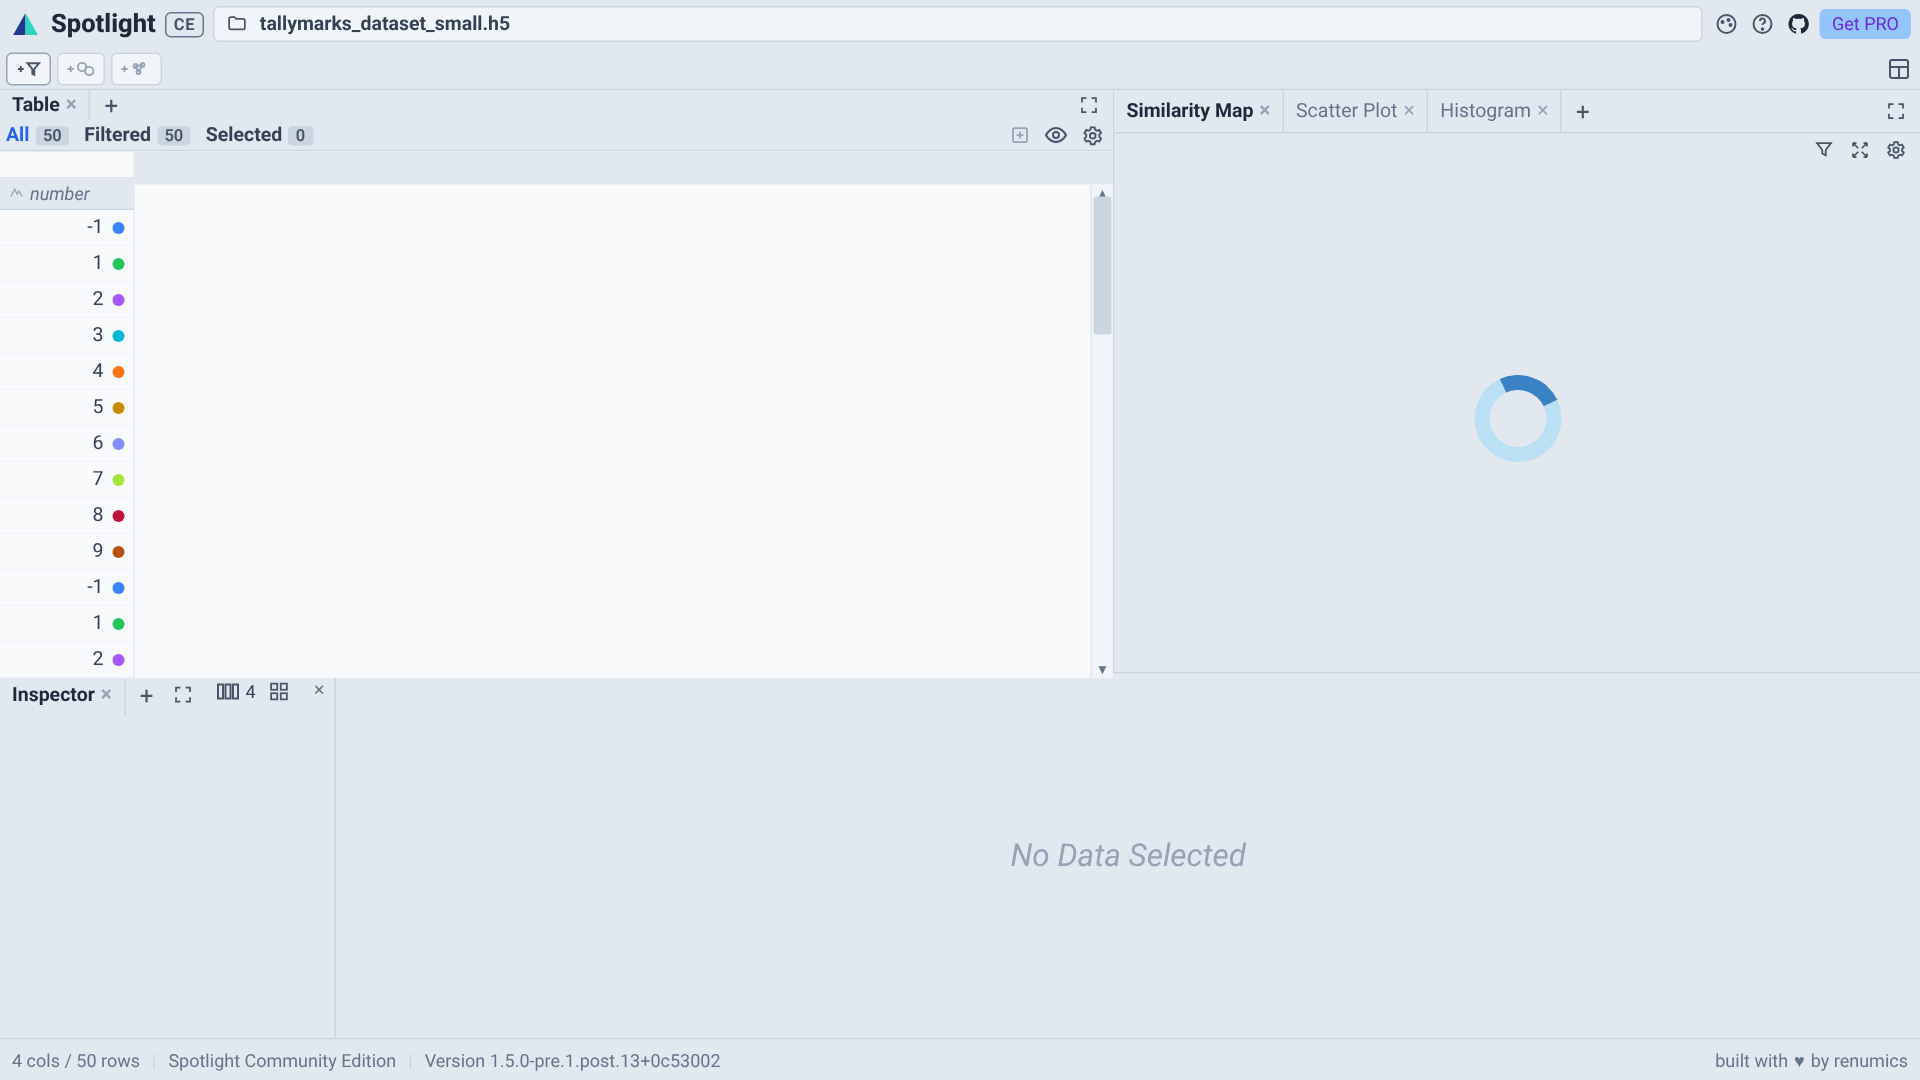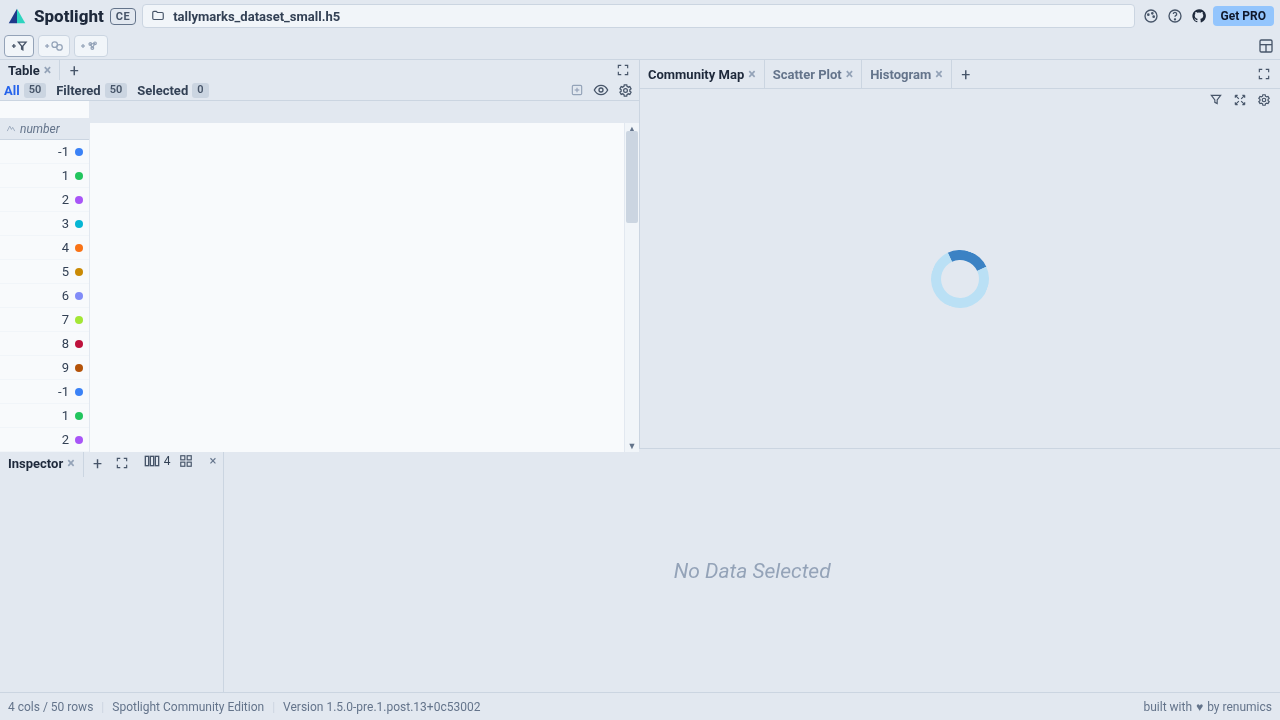--- a/index.html
+++ b/index.html
@@ -7,45 +7,45 @@
   
   
   .topbar { height: 32px; display: flex; align-items: center; padding: 0 6px; gap: 6px; background: #e2e8f0; justify-content: flex-end; }
   .logo { width: 22px; height: 22px; display: flex; align-items: center; justify-content: center; }
   .brand { font-weight: 800; font-size: 17px; color: #1e293b; }
   .badge-ce { border: 1px solid #64748b; border-radius: 4px; font-size: 11px; font-weight: 700; color: #475569; padding: 1px 5px; letter-spacing: 0.5px; }
   .filepath-box { flex: 1; display: flex; align-items: center; gap: 8px; background: #f1f5f9; border: 1px solid #cbd5e1; border-radius: 4px; height: 24px; padding: 0 8px; }
   .filepath-box .fname { font-weight: 700; color: #334155; }
   .top-icons { display: flex; align-items: center; gap: 4px; }
   .icon-btn { width: 20px; height: 20px; display: flex; align-items: center; justify-content: center; color: #475569; cursor: pointer; }
-  .get-pro { background: #93c5fd; color: #0f172a; font-weight: 700; font-size: 12px; border-radius: 4px; padding: 3px 8px; cursor: pointer; }
+  .get-pro { background: #93c5fd; color: #6d28d9; font-weight: 400; font-size: 12px; border-radius: 4px; padding: 3px 8px; cursor: pointer; }
 
   
   .toolbar-row { height: 28px; display: flex; align-items: center; padding: 0 4px; gap: 4px; border-bottom: 1px solid #cbd5e1; }
   .tb-btn { height: 22px; min-width: 30px; display: inline-flex; align-items: center; justify-content: center; border: 1px solid #94a3b8; border-radius: 4px; background: #f1f5f9; color: #475569; font-weight: 600; font-size: 12px; cursor: pointer; padding: 0 4px; }
   .tb-btn.disabled { color: #94a3b8; border-color: #cbd5e1; }
   .tb-right { margin-left: auto; display: flex; gap: 4px; }
 
   
   .main { display: flex; height: 388px; }
-  .left-pane { width: 640px; display: flex; flex-direction: column; border-right: 1px solid #cbd5e1; }
+  .left-pane { width: 743px; display: flex; flex-direction: column; border-right: 1px solid #cbd5e1; }
   .right-pane { flex: 1; display: flex; flex-direction: column; background: #e2e8f0; }
 
   
   .tabstrip { height: 28px; display: flex; align-items: stretch; background: #e2e8f0; }
   .tab { display: flex; align-items: center; gap: 4px; padding: 0 8px; font-weight: 700; color: #64748b; cursor: pointer; border-right: 1px solid #cbd5e1; }
   .tab.active { background: #e2e8f0; color: #1e293b; }
-  .tab.inactive { font-weight: 700; text-align: right; }
+  .tab.inactive { font-weight: 400; text-align: right; }
   .tab .close { font-size: 14px; color: #94a3b8; }
   .tab-plus { width: 28px; display: flex; align-items: center; justify-content: center; color: #475569; cursor: pointer; font-size: 16px; }
   .tab-right-icons { margin-left: auto; display: flex; align-items: center; gap: 4px; padding-right: 6px; }
 
   
   .counts-row { height: 24px; display: flex; align-items: center; padding: 0 4px; gap: 10px; font-size: 13px; border-bottom: 1px solid #cbd5e1; background: #e2e8f0; }
-  .count-item { display: flex; gap: 4px; font-weight: 700; }
+  .count-item { display: flex; align-items: center; gap: 4px; font-weight: 700; }
   .count-item .cnt { background: #cbd5e1; border-radius: 3px; padding: 0 5px; font-size: 11px; font-weight: 600; color: #475569; }
   .count-item.all { color: #2563eb; }
   .counts-right { margin-left: auto; display: flex; gap: 4px; }
 
   
   .table-wrap { flex: 1; display: flex; background: #f8fafc; position: relative; }
   .table-col { width: 90px; border-right: 1px solid #e2e8f0; }
   .col-head { height: 22px; display: flex; align-items: center; gap: 4px; padding: 0 6px; background: #e2e8f0; border-bottom: 1px solid #cbd5e1; font-style: italic; color: #64748b; font-size: 12px; margin-top: 17px; }
   .col-head svg { flex-shrink: 0; }
   .row { height: 24px; display: flex; align-items: center; justify-content: flex-end; gap: 6px; padding: 0 6px; border-bottom: 1px solid #f1f5f9; font-size: 13px; }
@@ -285,21 +285,21 @@
           <div class="thumb"></div>
           <div class="arr dn">▼</div>
         </div>
       </div>
     </div>
   </div>
 
   <div class="right-pane">
     <div class="tabstrip">
       <div class="tab active">
-        <span>Community Map</span>
+        <span>Similarity Map</span>
         <span class="close">×</span>
       </div>
       <div class="tab inactive">
         <span>Scatter Plot</span>
         <span class="close">×</span>
       </div>
       <div class="tab inactive">
         <span>Histogram</span>
         <span class="close">×</span>
       </div>

